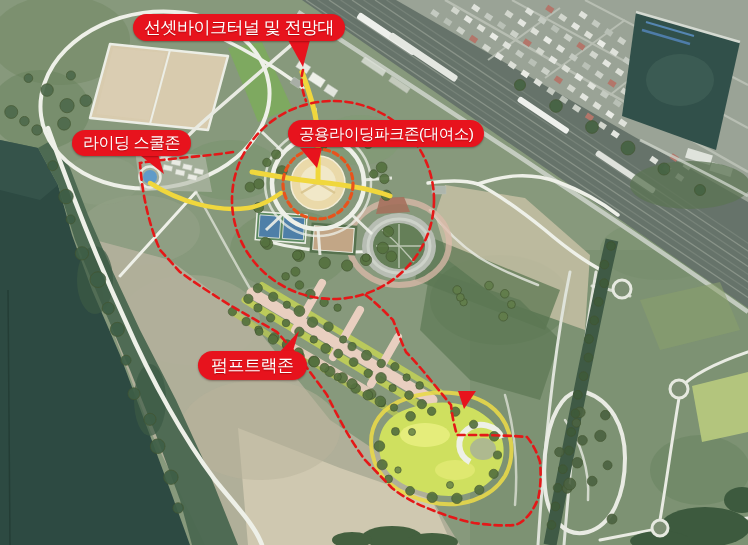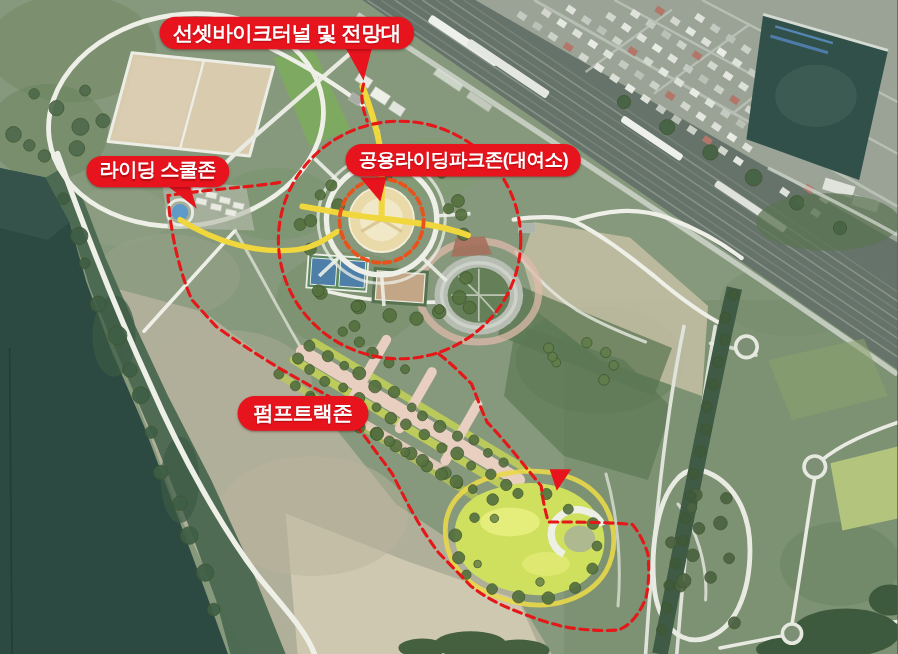--- a/index.html
+++ b/index.html
@@ -6,32 +6,32 @@
   .stage{
     position:relative;width:748px;height:545px;overflow:hidden;
     font-family:"Liberation Sans", sans-serif;
     background:#87997c;
   }
   .stage svg{position:absolute;left:0;top:0;display:block;}
   .callout{
     position:absolute;
     background:var(--c-callout,#e7131d);
     color:var(--c-callout-text,#fff);
-    font-weight:bold;
+    font-weight:normal;
     white-space:nowrap;
     border-radius:16px;
     line-height:1.25;
     box-shadow:0 1px 2px rgba(40,0,0,.35);
     text-shadow:0 1px 1px rgba(110,0,0,.45);
     letter-spacing:-0.5px;
   }
   .co1{left:133px;top:14px;font-size:17px;padding:3px 11px;}
   .co2{left:72px;top:130px;font-size:16px;padding:3px 11px;}
   .co3{left:288px;top:120px;font-size:15.5px;padding:4px 11px;}
-  .co4{left:198px;top:330px;font-size:17px;padding:4px 13px;}
+  .co4{left:198px;top:351px;font-size:17px;padding:4px 13px;}
   .co5{left:447px;top:365px;font-size:14.5px;padding:3px 10px;}
 </style>
 </head>
 <body>
 
 <div class="stage" style="--c-callout: #e7131d; --c-callout-text: #ffffff; --c-boundary: #e41818; --c-ring: #e8531c; --c-yellow: #f0d73d; --c-river: #2d4a42; --c-meadow: #cfe05f;">
 <svg viewBox="0 0 748 545" width="748" height="545">
 
   <rect x="0" y="0" width="748" height="545" fill="#87997c"></rect>
 

